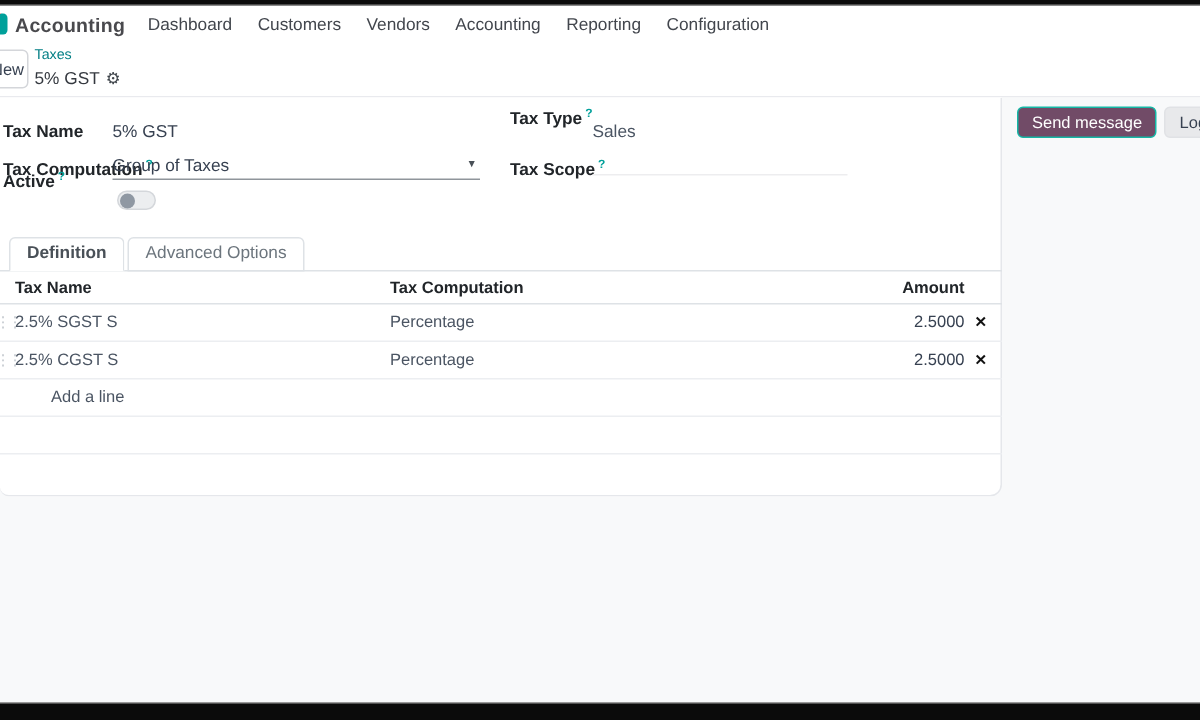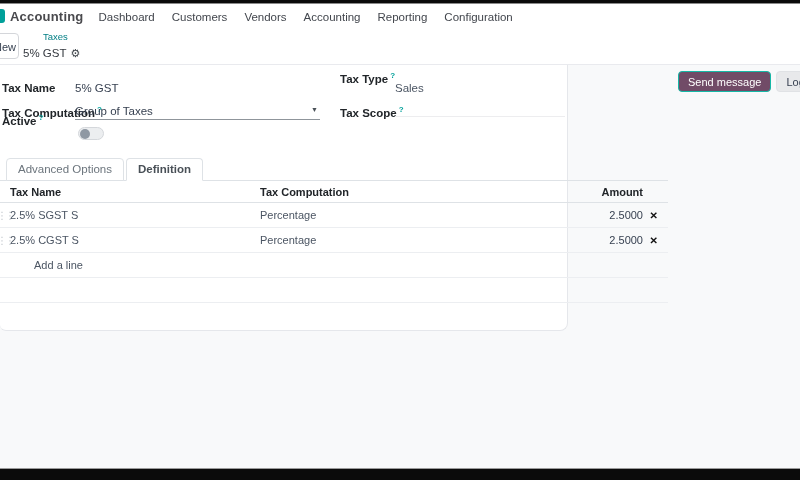--- a/index.html
+++ b/index.html
@@ -18,26 +18,26 @@
     background:linear-gradient(135deg,#e4605a 0%,#e4605a 35%,#00a09a 35%,#00a09a 100%);}
   .app-name{margin-left:10px;font-size:13px;font-weight:700;color:#49494d;letter-spacing:.2px;}
   .nav-menus{display:flex;margin-left:15px;gap:17px;text-align:right;}
   .nav-item{font-size:11.5px;color:#42464d;cursor:pointer;white-space:nowrap;}
   
   .cpanel{position:absolute;left:0;top:28px;width:800px;height:37px;background:#fff;border-bottom:1px solid #e9eaee;}
   .btn-new{position:absolute;left:-13px;top:5px;width:32px;height:26px;background:#fff;
     border:1px solid #d4d6da;border-radius:4px;font-size:11px;color:#374151;text-align:right;
     padding-right:4px;line-height:24px;}
   .crumbs{position:absolute;left:23px;top:2px;}
-  .crumb-parent{display:block;font-size:9.5px;color:#017e84;line-height:13px;cursor:pointer;margin-left:20px;}
+  .crumb-parent{display:block;font-size:9.5px;color:#017e84;line-height:13px;cursor:pointer;}
   .crumb-current{font-size:11.5px;color:#34383f;font-weight:400;line-height:14px;}
   .gear{font-size:11px;color:#3f454b;margin-left:4px;cursor:pointer;}
   
   .content{position:absolute;left:0;top:65px;width:800px;height:403px;background:#f8f9fa;}
-  .sheet{position:absolute;left:0;top:0;width:568px;height:266px;background:#fff;
+  .sheet{position:absolute;left:0;top:0;width:668px;height:266px;background:#fff;
     border:1px solid #e5e7eb;border-left:none;border-top:none;
     border-bottom-left-radius:6px;border-bottom-right-radius:8px;}
   
   .fld{position:absolute;font-size:11.5px;}
   .lbl{font-weight:700;color:#212529;}
   .help{color:#00a09a;font-size:8px;vertical-align:super;margin-left:2px;font-weight:700;}
   .val{color:#374151;}
   .val-muted{color:#4b5563;}
   .ddl{display:inline-block;width:245px;border-bottom:1px solid #8f959b;padding-bottom:2px;position:relative;cursor:pointer;}
   .caret{position:absolute;right:2px;top:1px;font-size:8px;color:#495057;}
@@ -131,22 +131,22 @@
       </div>
 
       <div class="fld lbl" style="left:2px;top:48px;">
         <span>Active</span><span class="help">?</span>
       </div>
       <div class="toggle">
         <div class="knob"></div>
       </div>
 
       <div class="tabbar">
+        <div class="tab active">Definition</div>
         <div class="tab inactive">Advanced Options</div>
-        <div class="tab active">Definition</div>
       </div>
 
       <div class="ltable">
         <div class="trow head">
           <span class="c-name">Tax Name</span>
           <span class="c-comp">Tax Computation</span>
           <span class="c-amt">Amount</span>
         </div>
 
         <div class="trow body">

